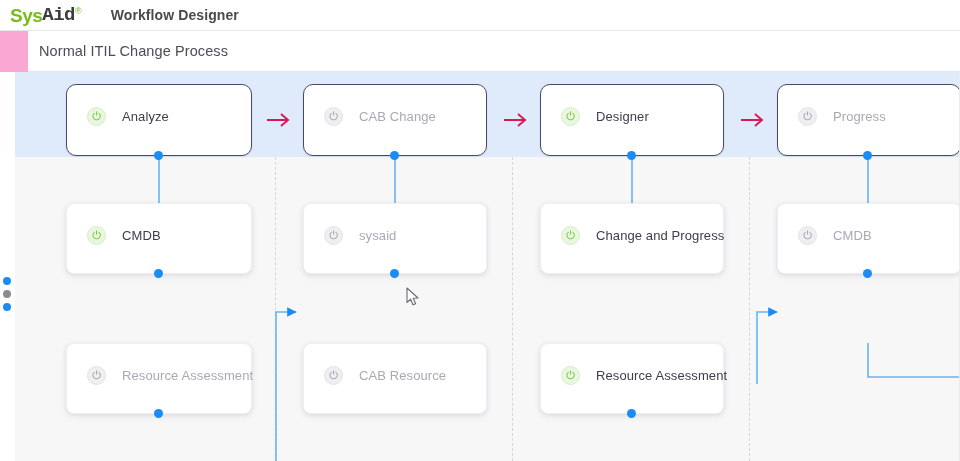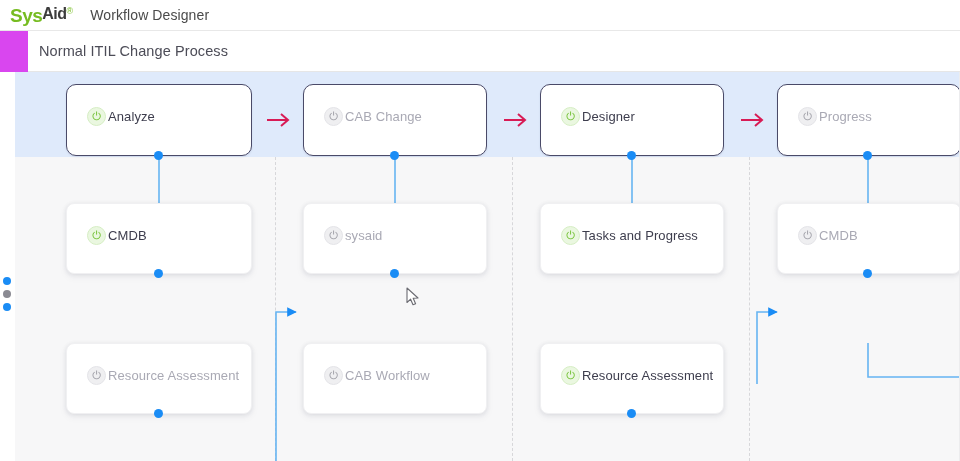--- a/index.html
+++ b/index.html
@@ -2,34 +2,34 @@
 <html><head>
 <meta charset="utf-8">
 <style>
   html,body{margin:0;padding:0;}
   body{
     width:960px;height:461px;overflow:hidden;
     background:#ffffff;
     font-family:"Liberation Sans","DejaVu Sans",sans-serif;
     -webkit-font-smoothing:antialiased;
   }
-  #app{position:relative;width:960px;height:461px;overflow:hidden;background:#d946ef;}
+  #app{position:relative;width:960px;height:461px;overflow:hidden;background:#f9a8d4;}
 
   
   .topbar{
     position:absolute;left:0;top:0;width:960px;height:30px;
     background:#ffffff;display:flex;align-items:center;
     border-bottom:1px solid #e8e8e8;z-index:40;
   }
   .logo{margin-left:10px;display:flex;align-items:flex-start;line-height:1;}
   .logo .sys{font-size:19px;font-weight:700;color:#76bc21;letter-spacing:-0.5px;}
-  .logo .aid{font-size:16px;font-weight:700;color:#3c3c3c;letter-spacing:-0.5px;}
+  .logo .aid{font-size:19px;font-weight:700;color:#3c3c3c;letter-spacing:-0.5px;font-family:Liberation Mono, monospace;}
   .logo .reg{font-size:9px;color:#76bc21;margin-top:1px;}
   .app-title{
-    margin-left:17px;font-size:14px;color:#4a4a4a;font-weight:400;letter-spacing:.1px;
+    margin-left:29px;font-size:14px;color:#4a4a4a;font-weight:700;letter-spacing:.1px;
   }
 
   
   .titlebar{
     position:absolute;left:0;top:31px;width:960px;height:40px;
     background:#ffffff;border-bottom:1px solid #e6e6e6;
     display:flex;align-items:center;z-index:35;margin-left:28px;
   }
   .process-title{margin-left:11px;font-size:14.5px;color:#4c4c57;letter-spacing:.1px;}
 
@@ -68,21 +68,21 @@
   }
   .node-head{display:flex;align-items:center;padding:22px 0 0 20px;}
   .pw{
     width:17px;height:17px;border-radius:50%;flex:0 0 auto;
     display:flex;align-items:center;justify-content:center;
     font-size:11px;line-height:1;font-family:"DejaVu Sans",sans-serif;
   }
   .pw.on{background:#eaf7e0;color:#6cbe2b;border:1px solid #d6eec4;}
   .pw.off{background:#efeff1;color:#9b9ba3;border:1px solid #e4e4e8;}
   .node-label{
-    margin-left:2px;font-size:13px;letter-spacing:.1px;white-space:nowrap;
+    margin-left:16px;font-size:13px;letter-spacing:.1px;white-space:nowrap;
   }
   .node-label.on{color:#3d3d4d;}
   .node-label.off{color:#a9a9b4;}
 
   
   .dot{
     position:absolute;width:9px;height:9px;border-radius:50%;
     background:#1a8cf5;z-index:10;
   }
 
@@ -219,21 +219,21 @@
       <div class="node-head">
         <span class="pw off">⏻</span>
         <span class="node-label off">sysaid</span>
       </div>
     </div>
     <div class="dot" style="left:390px;top:197px;"></div>
 
     <div class="node sub" style="left:540px;top:131px;width:184px;height:71px;">
       <div class="node-head">
         <span class="pw on">⏻</span>
-        <span class="node-label on">Tasks and Progress</span>
+        <span class="node-label on">Change and Progress</span>
       </div>
     </div>
 
     <div class="node sub" style="left:777px;top:131px;width:184px;height:71px;">
       <div class="node-head">
         <span class="pw off">⏻</span>
         <span class="node-label off">CMDB</span>
       </div>
     </div>
     <div class="dot" style="left:863px;top:197px;"></div>
@@ -242,21 +242,21 @@
       <div class="node-head">
         <span class="pw off">⏻</span>
         <span class="node-label off">Resource Assessment</span>
       </div>
     </div>
     <div class="dot" style="left:154px;top:337px;"></div>
 
     <div class="node sub" style="left:303px;top:271px;width:184px;height:71px;">
       <div class="node-head">
         <span class="pw off">⏻</span>
-        <span class="node-label off">CAB Workflow</span>
+        <span class="node-label off">CAB Resource</span>
       </div>
     </div>
 
     <div class="node sub" style="left:540px;top:271px;width:184px;height:71px;">
       <div class="node-head">
         <span class="pw on">⏻</span>
         <span class="node-label on">Resource Assessment</span>
       </div>
     </div>
     <div class="dot" style="left:627px;top:337px;"></div>

